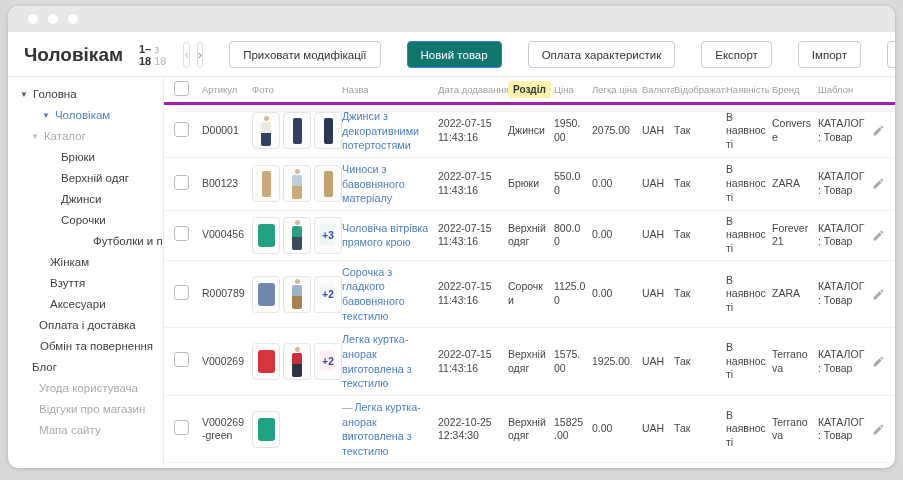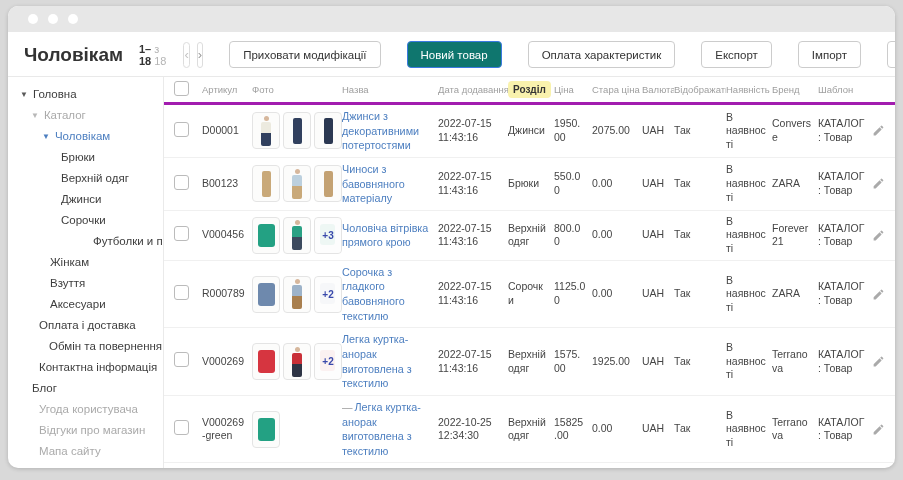--- a/index.html
+++ b/index.html
@@ -93,48 +93,47 @@
     <button class="btn primary">Новий товар</button>
     <button class="btn">Оплата характеристик</button>
     <button class="btn">Експорт</button>
     <button class="btn">Імпорт</button>
     <button class="btn more">•••</button>
   </div>
 
   <div class="main">
     <div class="sidebar" id="sidebar">
         <div class="sb-item" style="padding-left: 12px;"><span class="chev">▼</span><span>Головна</span></div>
+        <div class="sb-item active" style="padding-left: 34px;"><span class="chev">▼</span><span>Чоловікам</span></div>
         <div class="sb-item muted" style="padding-left: 23px;"><span class="chev">▼</span><span>Каталог</span></div>
-        <div class="sb-item active" style="padding-left: 34px;"><span class="chev">▼</span><span>Чоловікам</span></div>
         <div class="sb-item" style="padding-left: 53px;"><span>Брюки</span></div>
         <div class="sb-item" style="padding-left: 53px;"><span>Верхній одяг</span></div>
         <div class="sb-item" style="padding-left: 53px;"><span>Джинси</span></div>
         <div class="sb-item" style="padding-left: 53px;"><span>Сорочки</span></div>
         <div class="sb-item" style="padding-left: 53px; margin-left: 32px;"><span>Футболки и поло</span></div>
         <div class="sb-item" style="padding-left: 42px;"><span>Жінкам</span></div>
         <div class="sb-item" style="padding-left: 42px;"><span>Взуття</span></div>
         <div class="sb-item" style="padding-left: 42px;"><span>Аксесуари</span></div>
         <div class="sb-item" style="padding-left: 31px;"><span>Оплата і доставка</span></div>
-        <div class="sb-item" style="padding-left: 41px;"><span>Обмін та повернення</span></div>
-        <div class="sb-item" style="padding-left: 31px;"><span>Контактна інформація</span></div>
+        <div class="sb-item" style="padding-left: 32px;"><span>Обмін та повернення</span></div>
         <div class="sb-item" style="padding-left: 24px;"><span>Блог</span></div>
         <div class="sb-item muted" style="padding-left: 31px;"><span>Угода користувача</span></div>
         <div class="sb-item muted" style="padding-left: 31px;"><span>Відгуки про магазин</span></div>
         <div class="sb-item muted" style="padding-left: 31px;"><span>Мапа сайту</span></div>
       </div>
     <div class="table">
       <div class="grid thead" id="thead">
           <div class="th"><span class="cb"></span></div>
           <div class="th">Артикул</div>
           <div class="th">Фото</div>
           <div class="th">Назва</div>
           <div class="th">Дата додавання</div>
           <div class="th"><span class="hl">Розділ</span></div>
           <div class="th">Ціна</div>
-          <div class="th">Стара ціна</div>
+          <div class="th">Легка ціна</div>
           <div class="th">Валюта</div>
           <div class="th">Відображати</div>
           <div class="th">Наявність</div>
           <div class="th">Бренд</div>
           <div class="th">Шаблон</div>
           <div class="th"></div>
         </div>
       <div id="tbody">
           <div class="grid tr">
             <div class="td"><span class="cb"></span></div>

